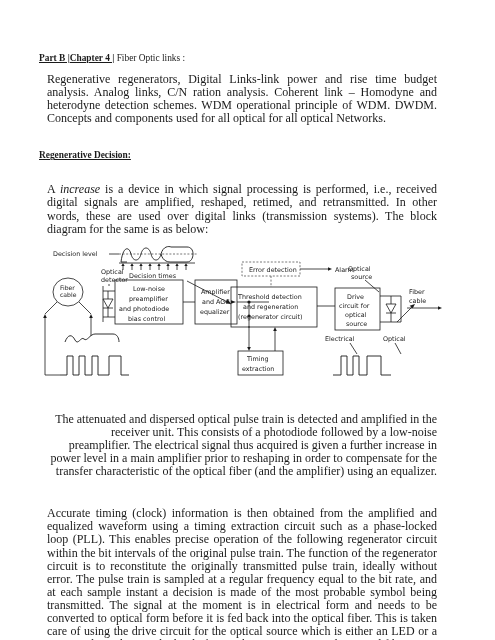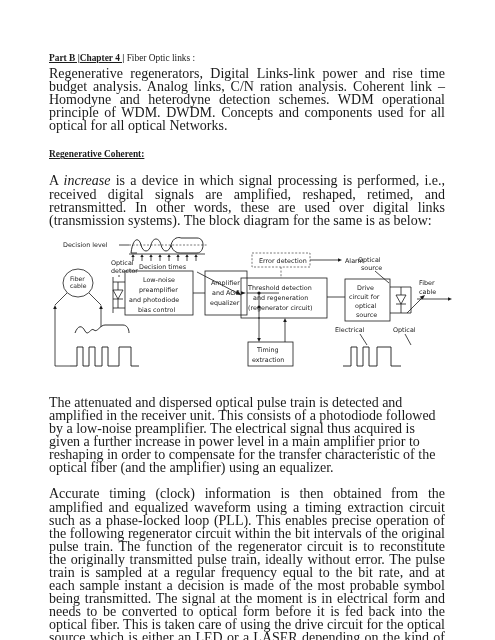--- a/index.html
+++ b/index.html
@@ -13,48 +13,48 @@
     font-family: "Liberation Serif", "DejaVu Serif", serif;
     color: #1a1a1a;
     overflow: hidden;
   }
   .page {
     position: relative;
     width: 495px;
     height: 640px;
     background: #ffffff;
     box-sizing: border-box;
-    padding: 52px 50px 0 49px;
+    padding: 52px 50px 0 39px;
   }
   .heading-line {
     font-size: 9.4px;
     line-height: 13px;
     margin: 0 0 2px 0;
     font-family: "Liberation Serif", serif;
   }
   .heading-line .bold-ul {
     font-weight: bold;
     text-decoration: underline;
   }
   .section-heading {
     font-size: 9.4px;
     font-weight: bold;
     text-decoration: underline;
     line-height: 13px;
     margin: 0;
   }
   p.body-text {
-    font-size: 14px;
+    font-size: 12px;
     line-height: 13.1px;
     text-align: justify;
-    margin: 0;
+    margin: 8px;
     font-family: "Liberation Serif", serif;
   }
   p.body-text.nojust {
-    text-align: left;
+    text-align: right;
   }
   .ital { font-style: italic; }
   .gap-sm { height: 13px; }
   .gap-md { height: 16px; }
 
   
   .diagram-wrap {
     position: relative;
     width: 425px;
     height: 148px;
@@ -106,21 +106,21 @@
 <body>
 
 <div class="page">
 
   <p class="heading-line"><span class="bold-ul">Part B  |</span><span class="bold-ul">Chapter 4  |</span><span> Fiber Optic links :</span></p>
 
   <p class="body-text">Regenerative regenerators, Digital Links-link power and rise time budget analysis. Analog links, C/N ration analysis. Coherent link – Homodyne and heterodyne detection schemes. WDM operational principle of WDM. DWDM. Concepts and components used for all optical for all optical Networks.</p>
 
   <div class="gap-md"></div>
 
-  <p class="section-heading">Regenerative Coherent:</p>
+  <p class="section-heading">Regenerative Decision:</p>
 
   <div class="gap-sm"></div>
 
   <p class="body-text"><span>A </span><span class="ital">increase</span><span> is a device in which signal processing is performed, i.e., received digital signals are amplified, reshaped, retimed, and retransmitted.  In other words, these are used over digital links (transmission systems).   The block diagram for the same is as below:</span></p>
 
   <div class="diagram-wrap">
     <svg width="425" height="148" viewBox="0 0 425 148" xmlns="http://www.w3.org/2000/svg">
 
       <text class="dg-text" x="18" y="12">Decision level</text>
 

